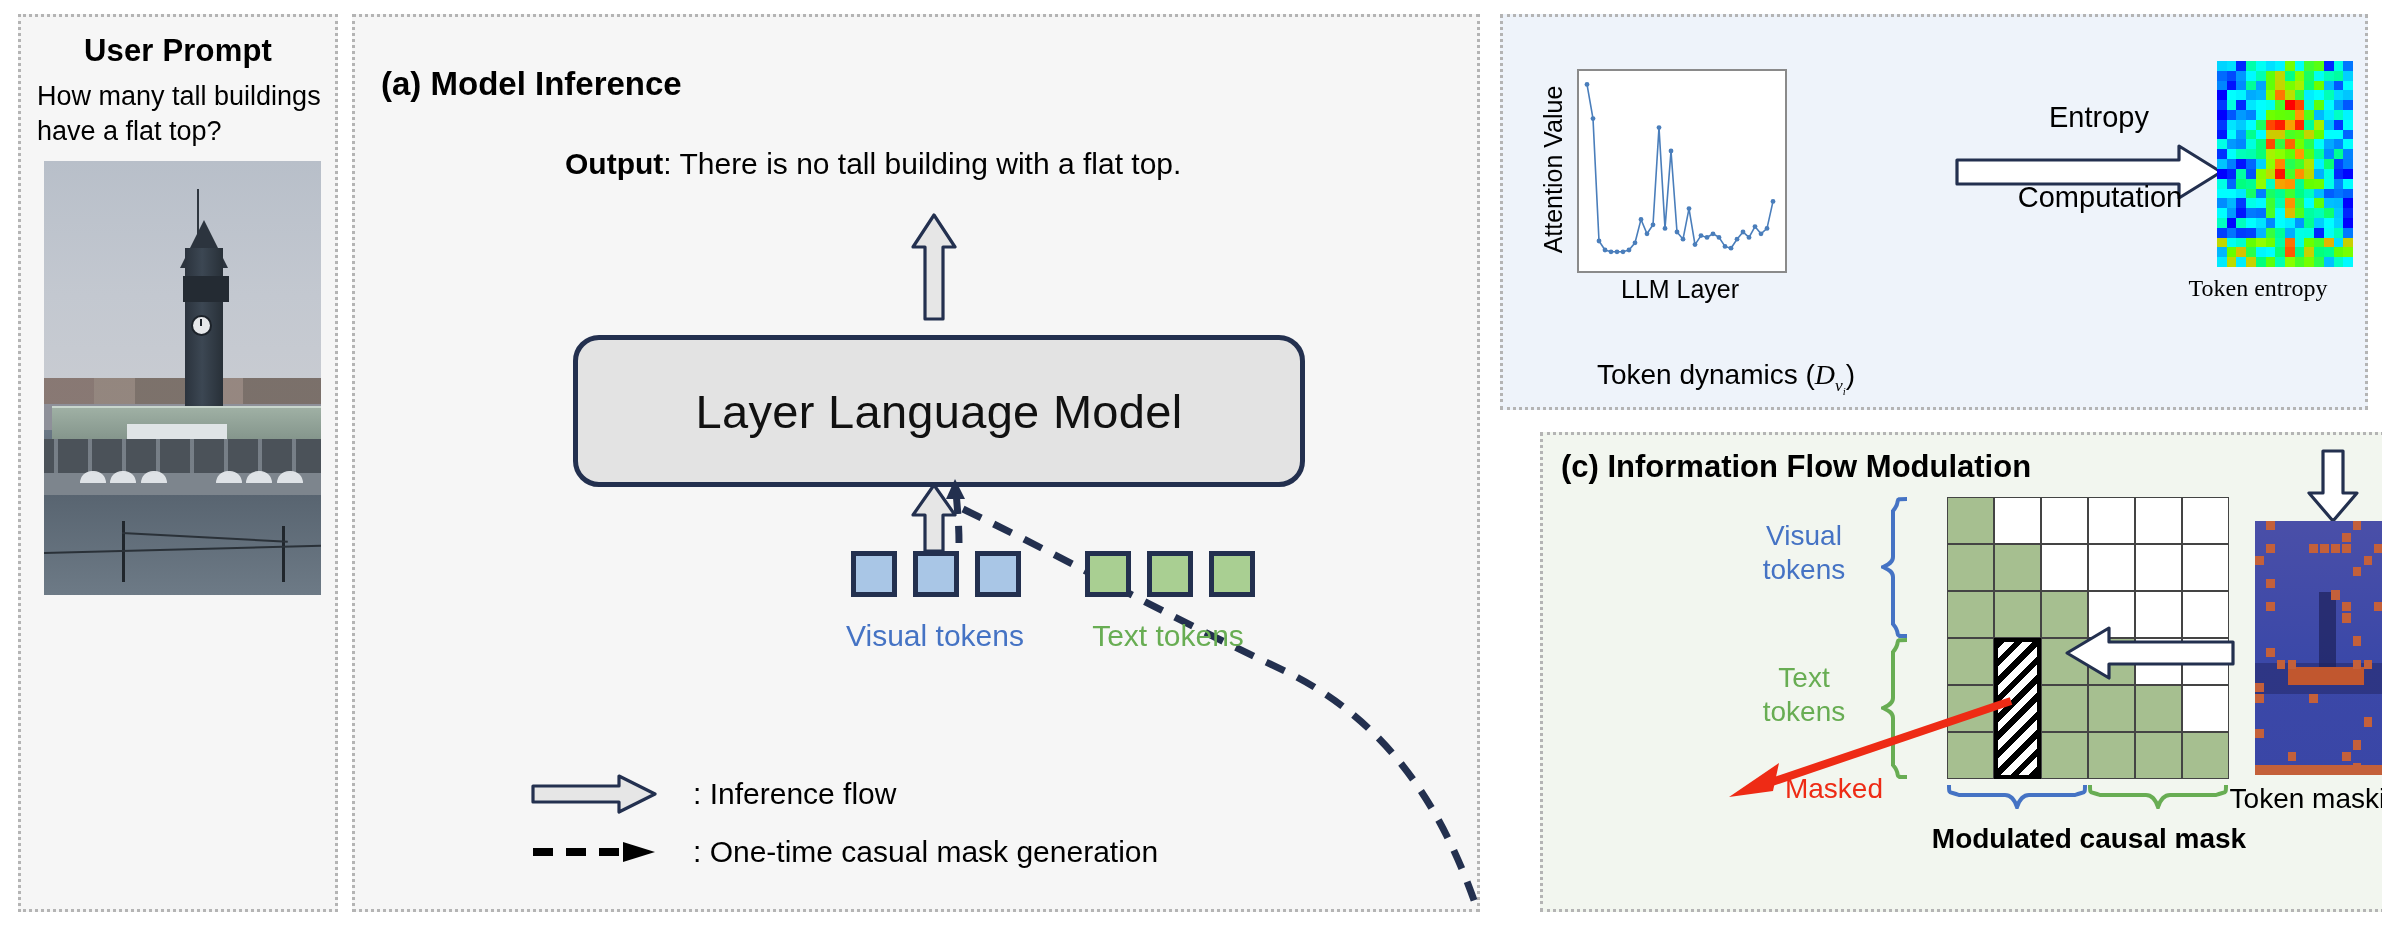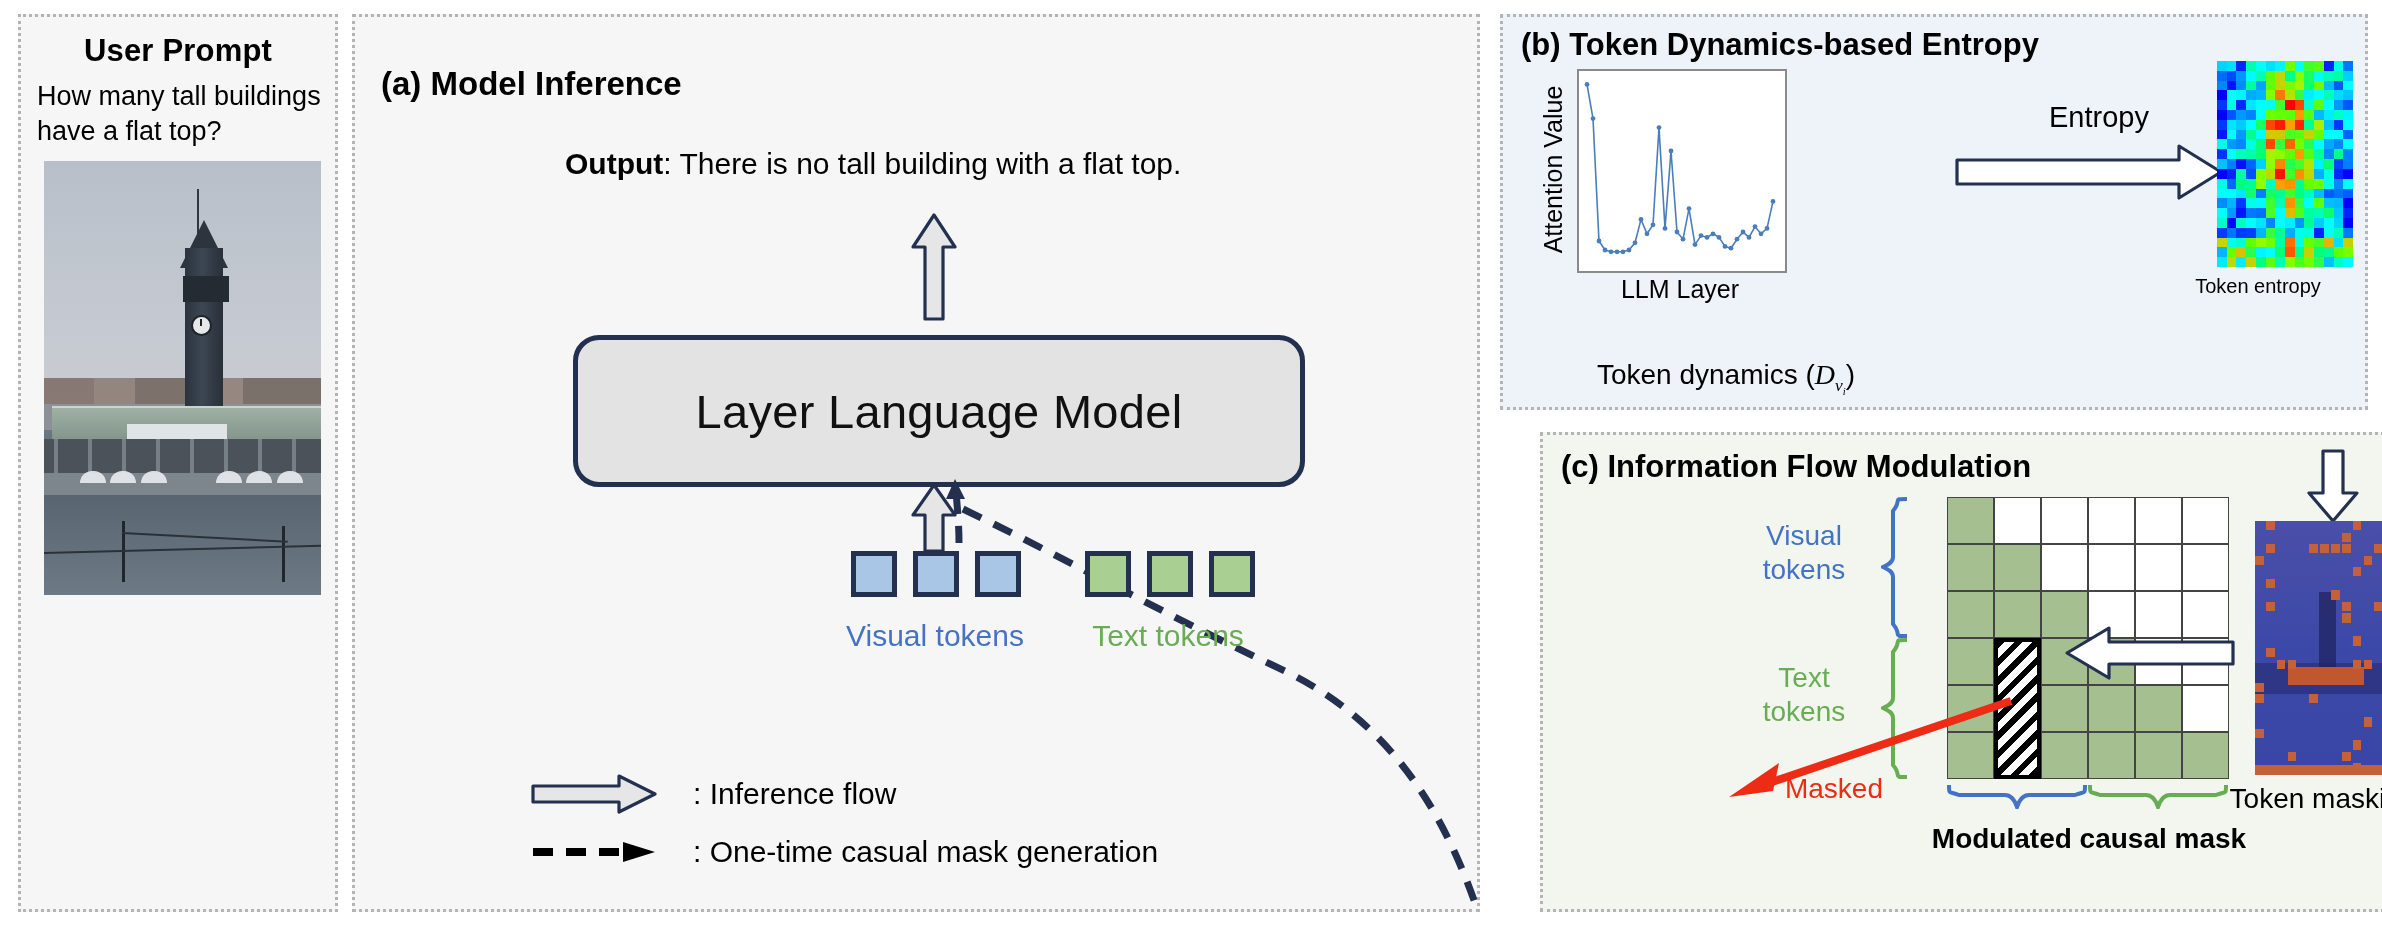--- a/index.html
+++ b/index.html
@@ -84,21 +84,21 @@
   #xlab-b{position:absolute;left:36px;top:206px;width:206px;text-align:center;font-size:25px;}
   #cap-b{position:absolute;left:8px;top:342px;width:430px;text-align:center;font-size:28px;}
   #cap-b i{font-family:"Liberation Serif",serif;font-style:italic;}
   #cap-b sub{font-size:.62em;font-family:"Liberation Serif",serif;font-style:italic;}
 
   #entropy-top{position:absolute;left:476px;top:84px;width:240px;text-align:center;font-size:29px;}
   #entropy-bot{position:absolute;left:462px;top:164px;width:270px;text-align:center;font-size:29px;}
   #arrow-entropy{position:absolute;left:452px;top:126px;}
 
   #heat-b{position:absolute;left:714px;top:44px;width:136px;height:206px;overflow:hidden;}
-  #cap-heat-b{position:absolute;left:640px;top:258px;width:230px;text-align:center;font-size:20px;}
+  #cap-heat-b{position:absolute;left:640px;top:258px;width:230px;text-align:center;font-size:24px;font-family:Liberation Serif, serif;}
 
   
   #mask-grid{position:absolute;left:404px;top:62px;width:282px;height:282px;}
   .mcell{position:absolute;box-sizing:border-box;border:1.6px solid #444;}
   .mcell.on{background:#a6bf90;}
   .mcell.off{background:#ffffff;}
   #hatch-cell{position:absolute;left:451px;top:203px;width:47px;height:141px;
       border:4px solid #000;box-sizing:border-box;z-index:5;
       background:repeating-linear-gradient(-45deg,#000 0 6px,#fff 6px 13px);}
 
@@ -222,21 +222,20 @@
             <line x1="2" y1="11" x2="92" y2="11" stroke="#000" stroke-width="8" stroke-dasharray="20 13"></line>
             <path d="M92 1 L124 11 L92 21 Z" fill="#000"></path>
           </svg>
         </div>
         <div class="legend-txt">: One-time casual mask generation</div>
       </div>
     </div>
   </div>
 
   <div class="panel" id="panel-b">
-    <div class="panel-title" id="t-b">(b) Token Dynamics-based Entropy</div>
 
     <div id="chart-wrap">
       <div id="ylab-b">
         <span>Attention Value</span>
       </div>
       <div id="plotbox">
         <svg id="chart-svg" width="202" height="196" viewBox="0 0 202 196">
             <path d="M8.0 13.4 L14.0 47.6 L20.0 170.0 L26.0 179.0 L32.0 180.8 L38.0 180.8 L44.0 180.8 L50.0 179.0 L56.0 171.8 L62.0 148.4 L68.0 162.8 L74.0 153.8 L80.0 56.6 L86.0 157.4 L92.0 80.0 L98.0 161.0 L104.0 168.2 L110.0 137.6 L116.0 173.6 L122.0 164.6 L128.0 166.4 L134.0 162.8 L140.0 166.4 L146.0 175.4 L152.0 177.2 L158.0 168.2 L164.0 161.0 L170.0 166.4 L176.0 155.6 L182.0 162.8 L188.0 157.4 L194.0 130.4" fill="none" stroke="#4a7ebb" stroke-width="1.6"></path>
             <circle cx="8" cy="13.400000000000006" r="2.4" fill="#4a7ebb"></circle>
             <circle cx="14" cy="47.599999999999994" r="2.4" fill="#4a7ebb"></circle>
@@ -278,20 +277,21 @@
     <div id="cap-b">
       <span>Token dynamics (</span><i>D</i><sub><span>v</span><sub>i</sub></sub><span>)</span>
     </div>
 
     <div id="entropy-top">Entropy</div>
     <div id="arrow-entropy">
       <svg width="270" height="58" viewBox="0 0 270 58">
         <path d="M2 17 L224 17 L224 3 L266 29 L224 55 L224 41 L2 41 Z" fill="#ffffff" stroke="#23304f" stroke-width="3.2" stroke-linejoin="round"></path>
       </svg>
     </div>
+    <div id="entropy-bot">Computation</div>
 
     <div id="heat-b">
         <div class="hm" style="left: 0px; top: 0px; width: 10.3143px; height: 10.4095px; background: rgb(0, 212, 255);"></div>
         <div class="hm" style="left: 9.71429px; top: 0px; width: 10.3143px; height: 10.4095px; background: rgb(0, 224, 255);"></div>
         <div class="hm" style="left: 19.4286px; top: 0px; width: 10.3143px; height: 10.4095px; background: rgb(0, 40, 255);"></div>
         <div class="hm" style="left: 29.1429px; top: 0px; width: 10.3143px; height: 10.4095px; background: rgb(0, 255, 170);"></div>
         <div class="hm" style="left: 38.8571px; top: 0px; width: 10.3143px; height: 10.4095px; background: rgb(0, 255, 244);"></div>
         <div class="hm" style="left: 48.5714px; top: 0px; width: 10.3143px; height: 10.4095px; background: rgb(0, 225, 255);"></div>
         <div class="hm" style="left: 58.2857px; top: 0px; width: 10.3143px; height: 10.4095px; background: rgb(0, 244, 255);"></div>
         <div class="hm" style="left: 68px; top: 0px; width: 10.3143px; height: 10.4095px; background: rgb(115, 255, 0);"></div>

